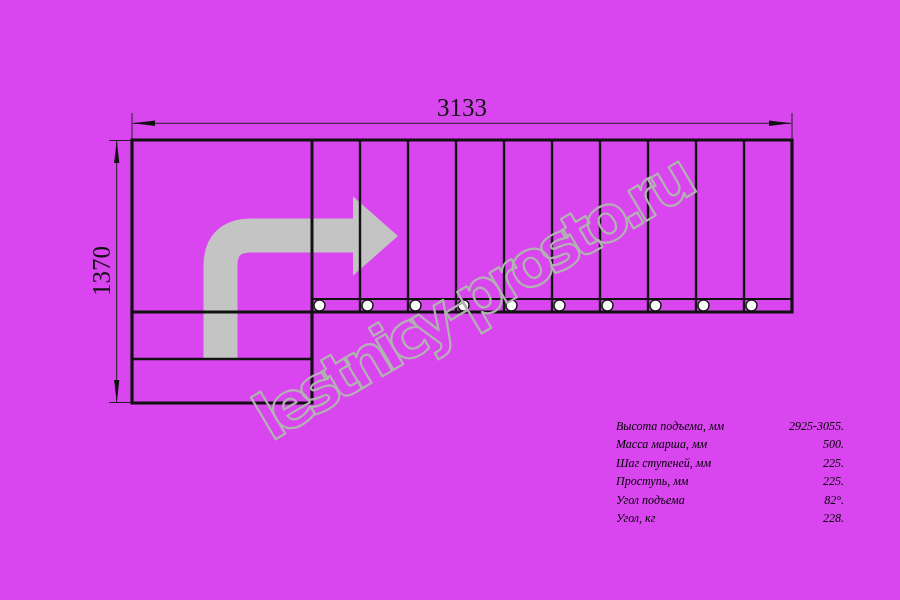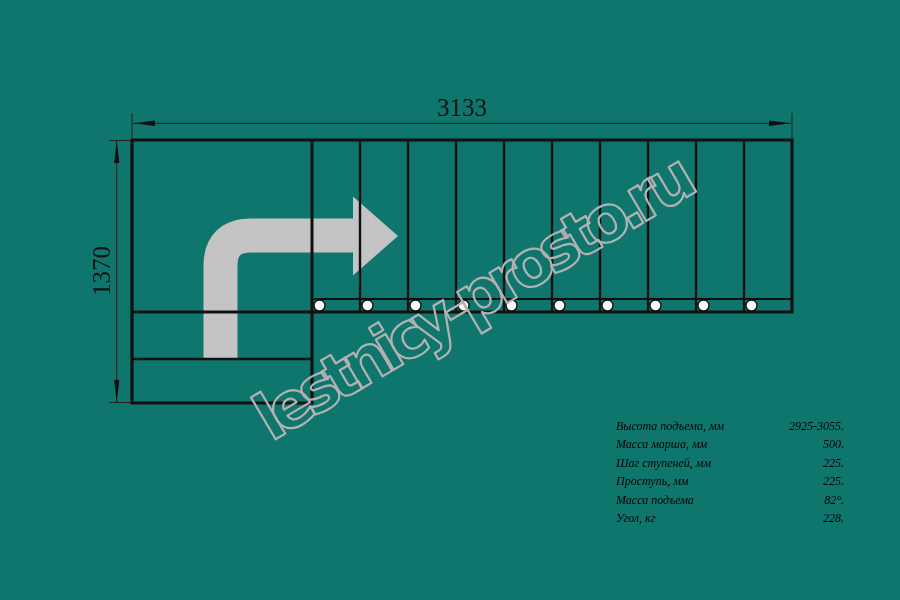--- a/index.html
+++ b/index.html
@@ -1,20 +1,20 @@
 <!DOCTYPE html>
 <html><head>
 <meta charset="utf-8">
 <style>
   html, body { margin: 0; padding: 0; background: #ffffff; }
   .stage {
     position: relative;
     width: 900px;
     height: 600px;
-    background: #0f766e;
+    background: #d946ef;
     overflow: hidden;
     font-family: "Liberation Sans", sans-serif;
   }
   .stage svg { position: absolute; left: 0; top: 0; }
 
   
   .outline   { stroke: #111; stroke-width: 3.2; fill: none; }
   .heavy     { stroke: #111; stroke-width: 3;   fill: none; }
   .divider   { stroke: #111; stroke-width: 2.4; fill: none; }
   .stepline  { stroke: #111; stroke-width: 2.6; fill: none; }
@@ -142,21 +142,21 @@
     </div>
     <div class="row">
       <span class="label">Шаг ступеней, мм</span>
       <span class="value">225.</span>
     </div>
     <div class="row">
       <span class="label">Проступь, мм</span>
       <span class="value">225.</span>
     </div>
     <div class="row">
-      <span class="label">Масса подъема</span>
+      <span class="label">Угол подъема</span>
       <span class="value">82°.</span>
     </div>
     <div class="row">
       <span class="label">Угол, кг</span>
       <span class="value">228.</span>
     </div>
   </div>
 
 </div>
 

